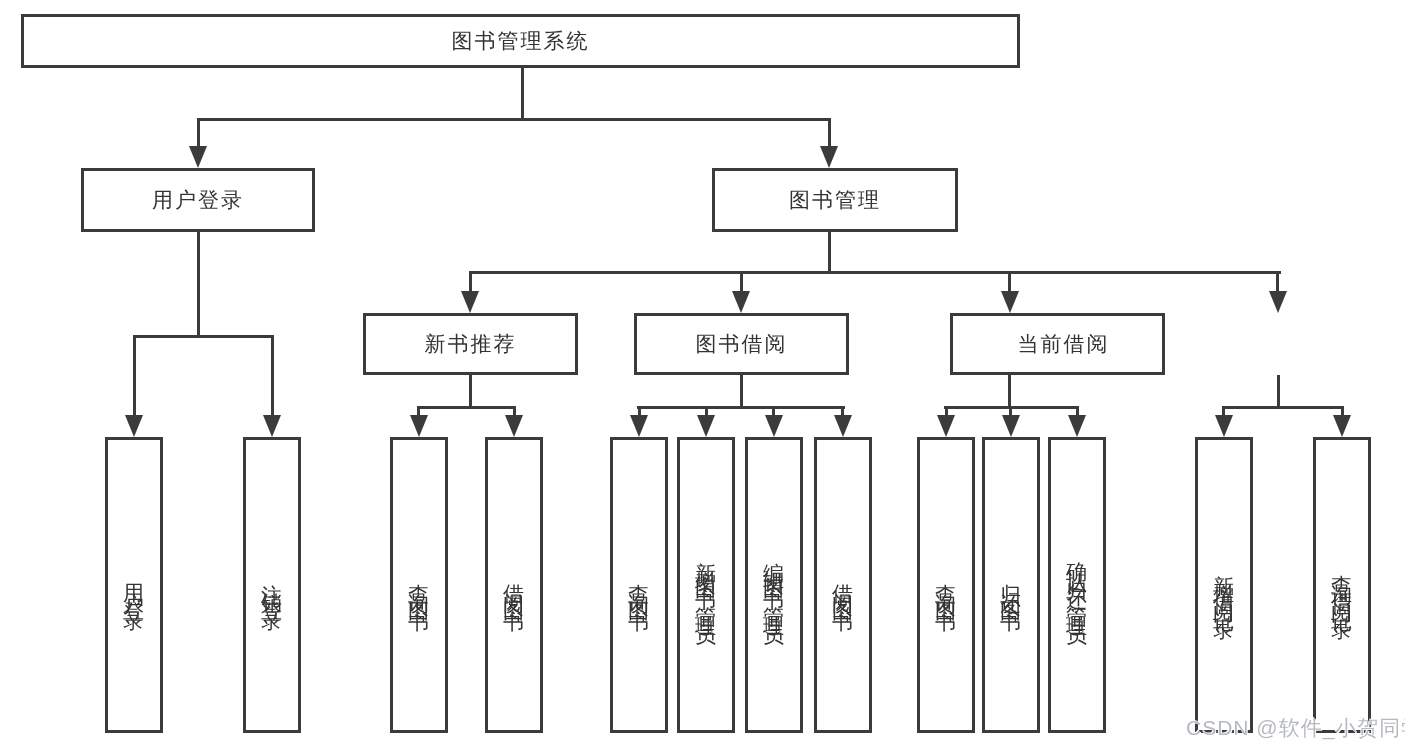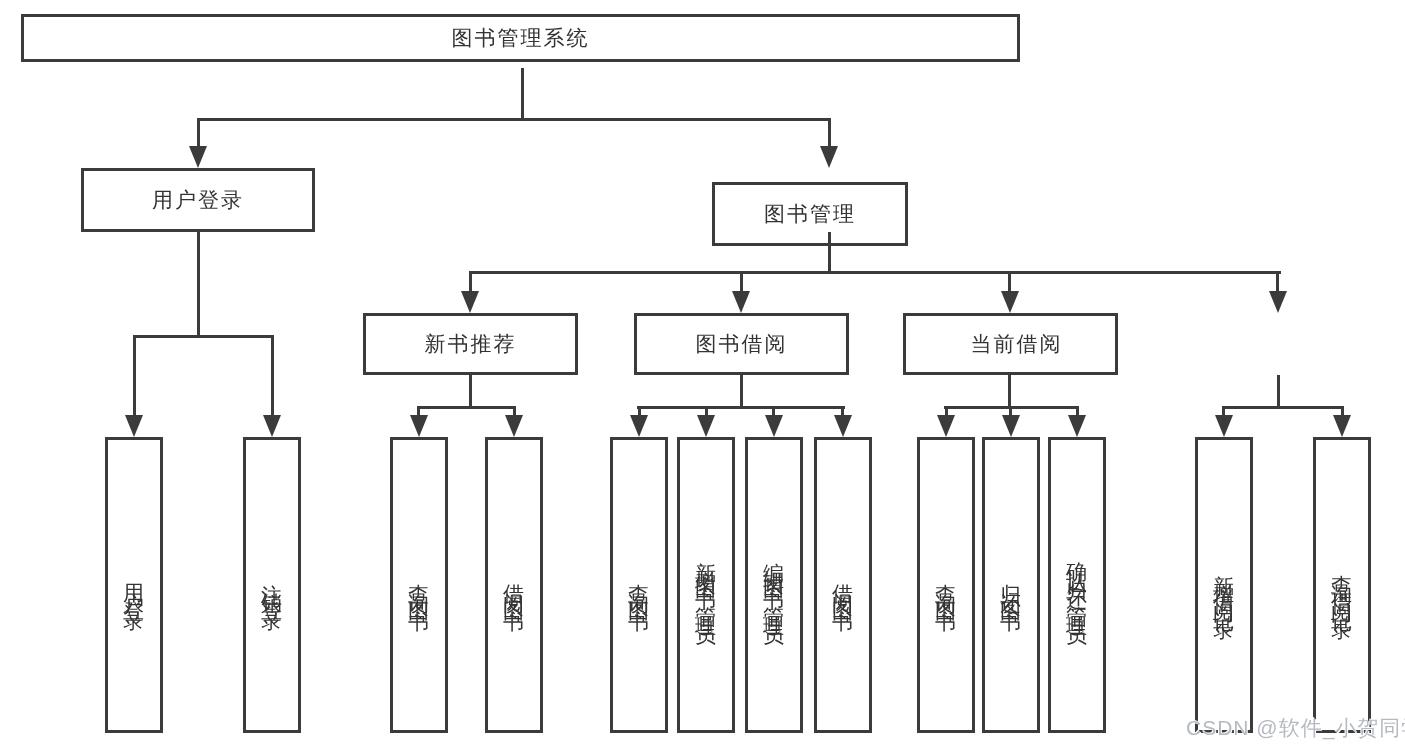--- a/index.html
+++ b/index.html
@@ -27,21 +27,21 @@
     border:3px solid #3b3b3b;
     box-sizing:border-box;
     display:flex;align-items:center;justify-content:center;
   }
   .node--h{
     height:64px;
     font-size:21px;
     letter-spacing:2px;
     white-space:nowrap;
   }
-  .node--root{left:21px;top:14px;width:999px;height:48px;}
+  .node--root{left:21px;top:14px;width:999px;height:54px;}
   .node--v{
     top:437px;width:58px;height:296px;
   }
   .node--v span{
     writing-mode:vertical-rl;
     text-orientation:mixed;
     font-size:21px;
     letter-spacing:9px;
     line-height:1.0;
   }
@@ -68,42 +68,42 @@
   <div class="vline" style="left:521px;top:68px;height:50px;"></div>
   <div class="hline" style="left:197px;top:118px;width:634px;"></div>
   <div class="vline" style="left:197px;top:118px;height:32px;"></div>
   <div class="vline" style="left:828px;top:118px;height:32px;"></div>
   <div class="arrow" style="left:189px;top:146px;"></div>
   <div class="arrow" style="left:820px;top:146px;"></div>
 
   <div class="node node--h" style="left:81px;top:168px;width:234px;">
     <span>用户登录</span>
   </div>
-  <div class="node node--h" style="left:712px;top:168px;width:196px;margin-top:14px;">
+  <div class="node node--h" style="left:712px;top:168px;width:246px;">
     <span>图书管理</span>
   </div>
 
   <div class="vline" style="left:828px;top:232px;height:41px;"></div>
   <div class="hline" style="left:469px;top:271px;width:812px;"></div>
   <div class="vline" style="left:469px;top:271px;height:22px;"></div>
   <div class="vline" style="left:740px;top:271px;height:22px;"></div>
   <div class="vline" style="left:1008px;top:271px;height:22px;"></div>
   <div class="vline" style="left:1276px;top:271px;height:22px;"></div>
   <div class="arrow" style="left:461px;top:291px;"></div>
   <div class="arrow" style="left:732px;top:291px;"></div>
   <div class="arrow" style="left:1001px;top:291px;"></div>
   <div class="arrow" style="left:1269px;top:291px;"></div>
 
   <div class="node node--h" style="left:363px;top:313px;width:215px;height:62px;">
     <span>新书推荐</span>
   </div>
   <div class="node node--h" style="left:634px;top:313px;width:215px;height:62px;">
     <span>图书借阅</span>
   </div>
-  <div class="node node--h" style="left:903px;top:313px;width:215px;height:62px;padding-left:12px;">
+  <div class="node node--h" style="left:950px;top:313px;width:215px;height:62px;padding-left:12px;">
     <span>当前借阅</span>
   </div>
 
   <div class="vline" style="left:197px;top:232px;height:104px;"></div>
   <div class="hline" style="left:133px;top:335px;width:141px;"></div>
   <div class="vline" style="left:133px;top:335px;height:82px;"></div>
   <div class="vline" style="left:271px;top:335px;height:82px;"></div>
   <div class="arrow" style="left:125px;top:415px;"></div>
   <div class="arrow" style="left:263px;top:415px;"></div>
 

